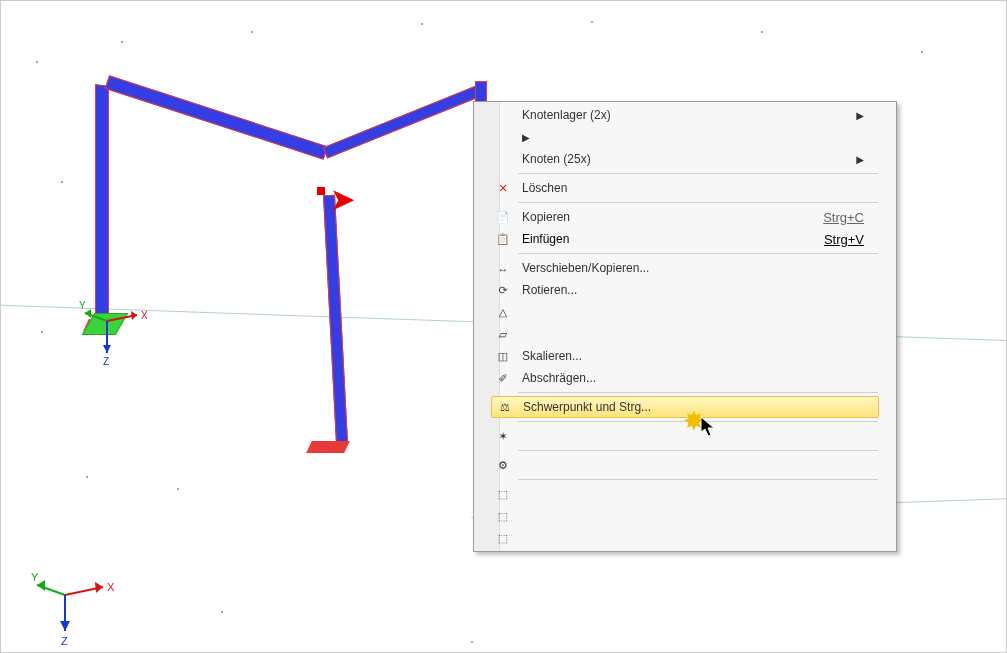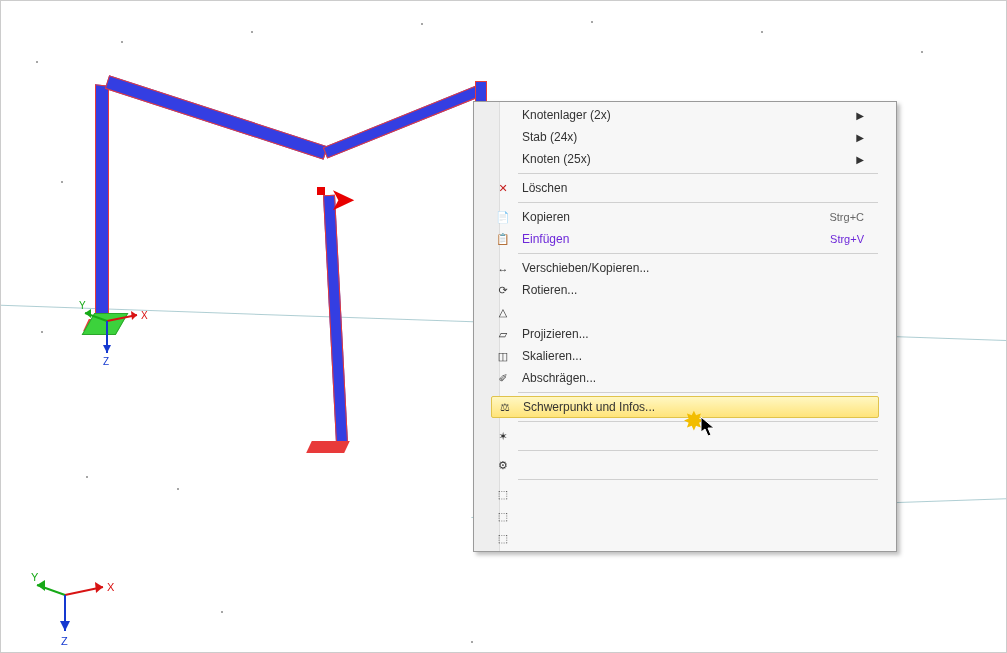--- a/index.html
+++ b/index.html
@@ -94,28 +94,29 @@
     display: flex;
     align-items: center;
     justify-content: center;
     font-size: 11px;
   }
   .menu-item .label {
     flex: 1;
   }
   .menu-item .shortcut {
     color: #666;
-    font-size: 11px;
+    font-size: 13px;
+    text-decoration: underline;
   }
   .menu-item .sub-arrow {
     font-size: 10px;
     color: #333;
   }
   .menu-item.disabled .label,
-  .menu-item.disabled .shortcut { color: #6d28d9; }
+  .menu-item.disabled .shortcut { color: #000000; }
   .menu-item.highlight {
     background: linear-gradient(#fff7c2, #ffe47a);
     border: 1px solid #e0c34c;
     margin: 0 1px;
     padding-left: 31px;
     border-radius: 2px;
   }
   .menu-sep {
     position: relative;
     height: 1px;
@@ -210,21 +211,20 @@
 <div class="context-menu">
   <div class="menu-icon-col"></div>
   <div id="menu-items">
       <div class="menu-item">
         <span class="icon"></span>
         <span class="label">Knotenlager (2x)</span>
         <span class="sub-arrow">▶</span>
       </div>
       <div class="menu-item">
         <span class="icon"></span>
-        <span class="label">Stab (24x)</span>
         <span class="sub-arrow">▶</span>
       </div>
       <div class="menu-item">
         <span class="icon"></span>
         <span class="label">Knoten (25x)</span>
         <span class="sub-arrow">▶</span>
       </div>
       <div class="menu-sep"></div>
       <div class="menu-item">
         <span class="icon" style="color: rgb(198, 32, 32);">✕</span>
@@ -248,34 +248,33 @@
       </div>
       <div class="menu-item">
         <span class="icon">⟳</span>
         <span class="label">Rotieren...</span>
       </div>
       <div class="menu-item">
         <span class="icon">△</span>
       </div>
       <div class="menu-item">
         <span class="icon">▱</span>
-        <span class="label">Projizieren...</span>
       </div>
       <div class="menu-item">
         <span class="icon">◫</span>
         <span class="label">Skalieren...</span>
       </div>
       <div class="menu-item">
         <span class="icon">✐</span>
         <span class="label">Abschrägen...</span>
       </div>
       <div class="menu-sep"></div>
       <div class="menu-item highlight">
         <span class="icon">⚖</span>
-        <span class="label">Schwerpunkt und Infos...</span>
+        <span class="label">Schwerpunkt und Strg...</span>
       </div>
       <div class="menu-sep"></div>
       <div class="menu-item">
         <span class="icon">✶</span>
       </div>
       <div class="menu-sep"></div>
       <div class="menu-item">
         <span class="icon">⚙</span>
       </div>
       <div class="menu-sep"></div>

